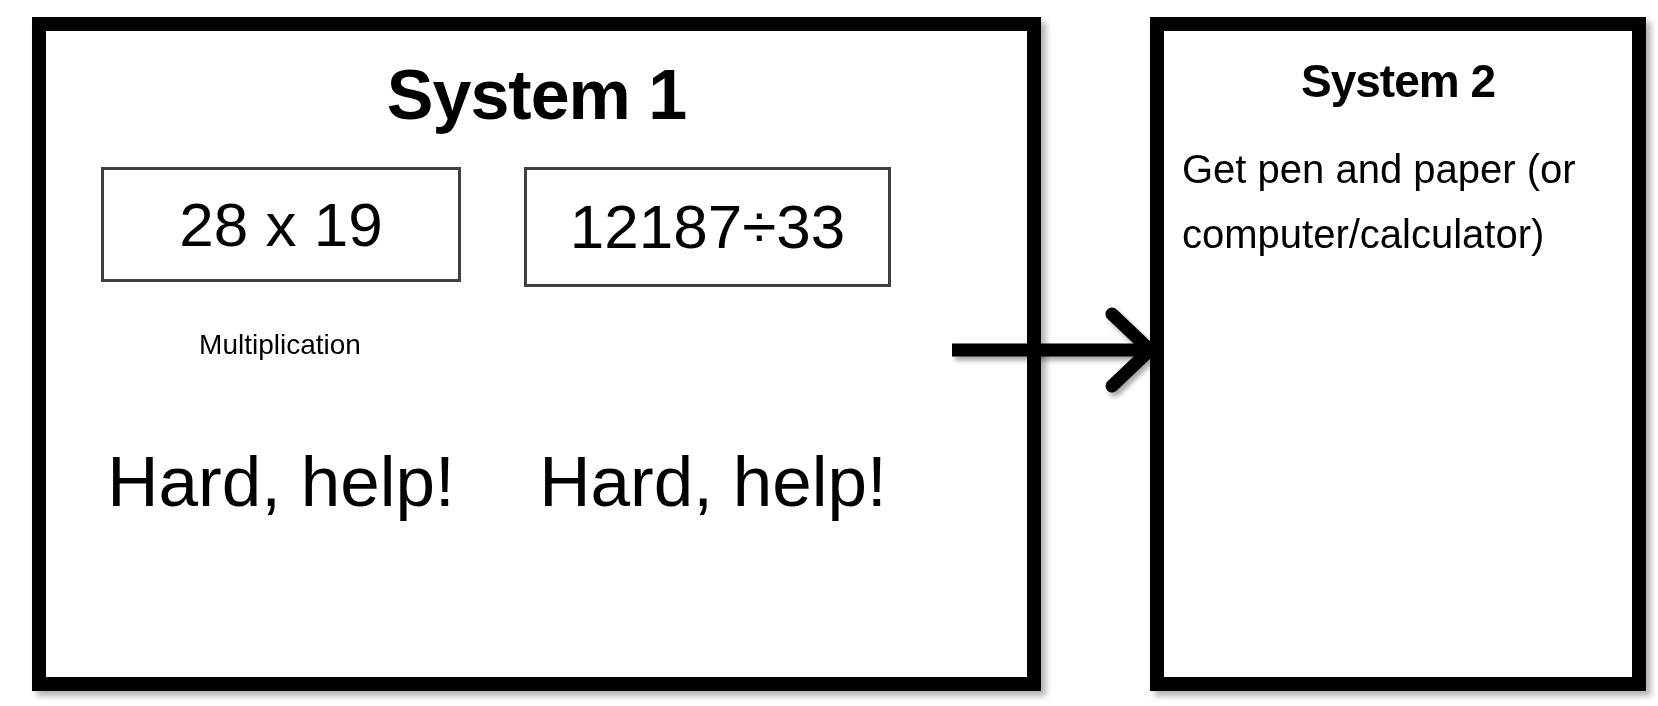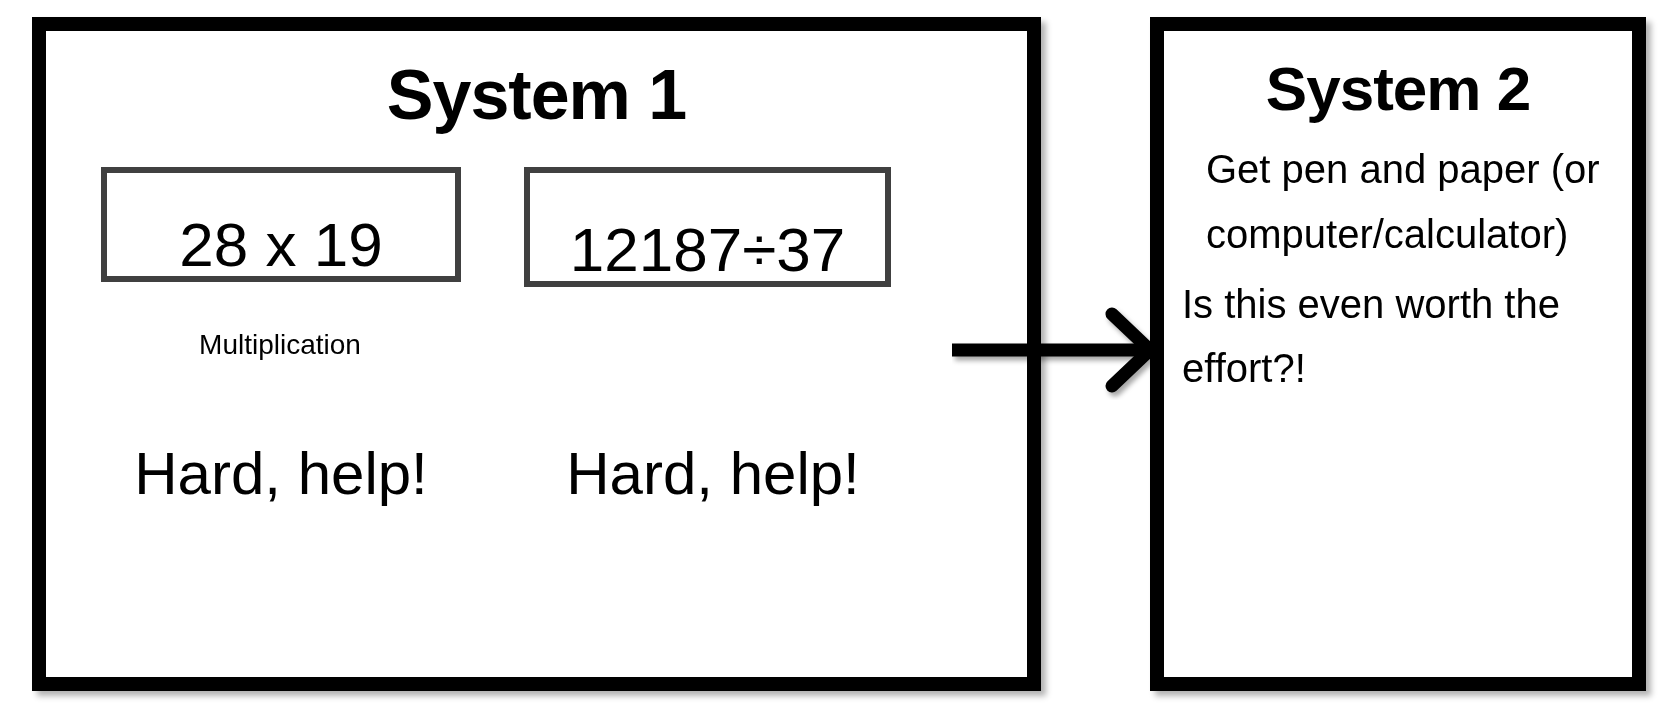--- a/index.html
+++ b/index.html
@@ -62,32 +62,32 @@
   }
 
   #title-system1 {
     top: 29px;
     font-size: 70px;
     letter-spacing: -1px;
   }
 
   #title-system2 {
     top: 27px;
-    font-size: 62px;
+    font-size: 46px;
     letter-spacing: -1px;
   }
 
   
   .expr-box {
     position: absolute;
-    border: 6px solid #404040;
+    border: 3px solid #404040;
     box-sizing: border-box;
     background: #ffffff;
     display: flex;
-    align-items: flex-end;
+    align-items: center;
     justify-content: center;
   }
 
   .expr-text {
     font-size: 62px;
     line-height: 1;
     white-space: nowrap;
     letter-spacing: 0px;
   }
 
@@ -122,21 +122,21 @@
 
   #label-division {
     left: 470px;
     top: 302px;
     width: 380px;
   }
 
   .op-note {
     position: absolute;
     text-align: center;
-    font-size: 60px;
+    font-size: 71px;
     line-height: 1.38;
   }
 
   #note-multiplication {
     left: 60px;
     top: 402px;
     width: 350px;
   }
 
   #note-division {
@@ -163,21 +163,20 @@
 
   #s2-para-question {
     line-height: 1.6;
     margin-bottom: 10px;
   }
 
   #s2-para-getpen {
     line-height: 1.62;
     max-height: 185px;
     margin-bottom: 0px;
-    margin-left: 24px;
   }
 
   #s2-para-worth {
     line-height: 1.6;
     margin-top: 5px;
   }
 
   
   #connector-arrow {
     position: absolute;
@@ -195,21 +194,21 @@
   <div class="panel" id="panel-system1">
     <div class="panel-inner">
 
       <div class="panel-title" id="title-system1">System 1</div>
 
       <div class="expr-box" id="expr-box-multiplication">
         <span class="expr-text">28 x 19</span>
       </div>
 
       <div class="expr-box" id="expr-box-division">
-        <span class="expr-text">12187÷37</span>
+        <span class="expr-text">12187÷33</span>
       </div>
 
       <div class="op-label" id="label-multiplication">Multiplication</div>
 
 
       <div class="op-note" id="note-multiplication">Hard, help!</div>
 
       <div class="op-note" id="note-division">Hard, help!</div>
 
     </div>
@@ -227,19 +226,18 @@
     </g>
   </svg>
 
   <div class="panel" id="panel-system2">
     <div class="panel-inner">
 
       <div class="panel-title" id="title-system2">System 2</div>
 
       <div id="system2-body">
         <p class="s2-para" id="s2-para-getpen">Get pen and paper (or computer/calculator)</p>
-        <p class="s2-para" id="s2-para-worth">Is this even worth the effort?!</p>
       </div>
 
     </div>
   </div>
 
 </div>
 
 </body></html>

